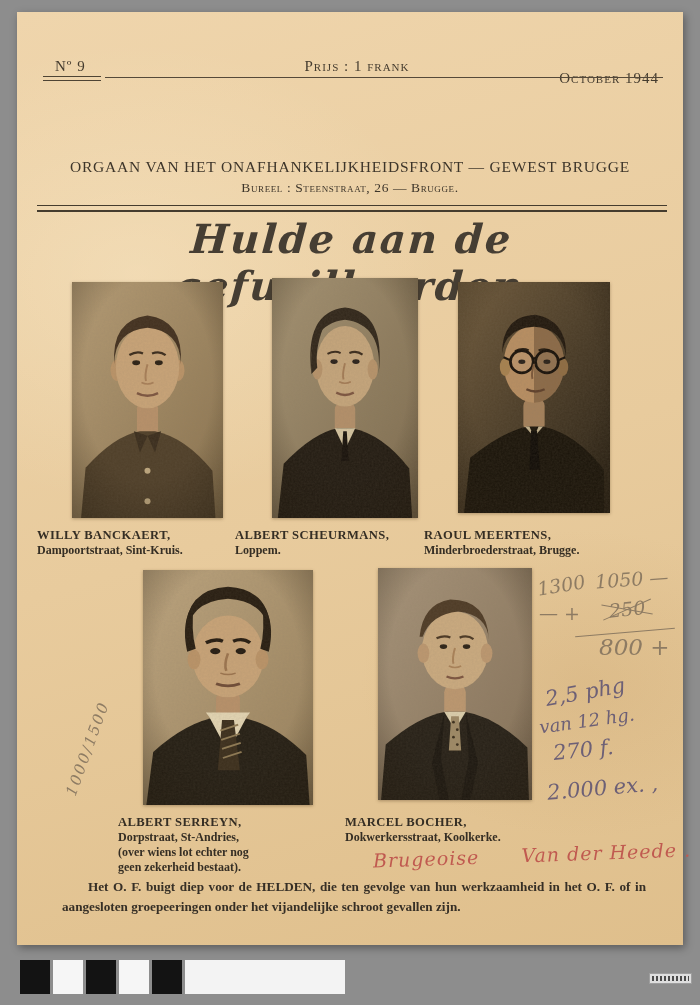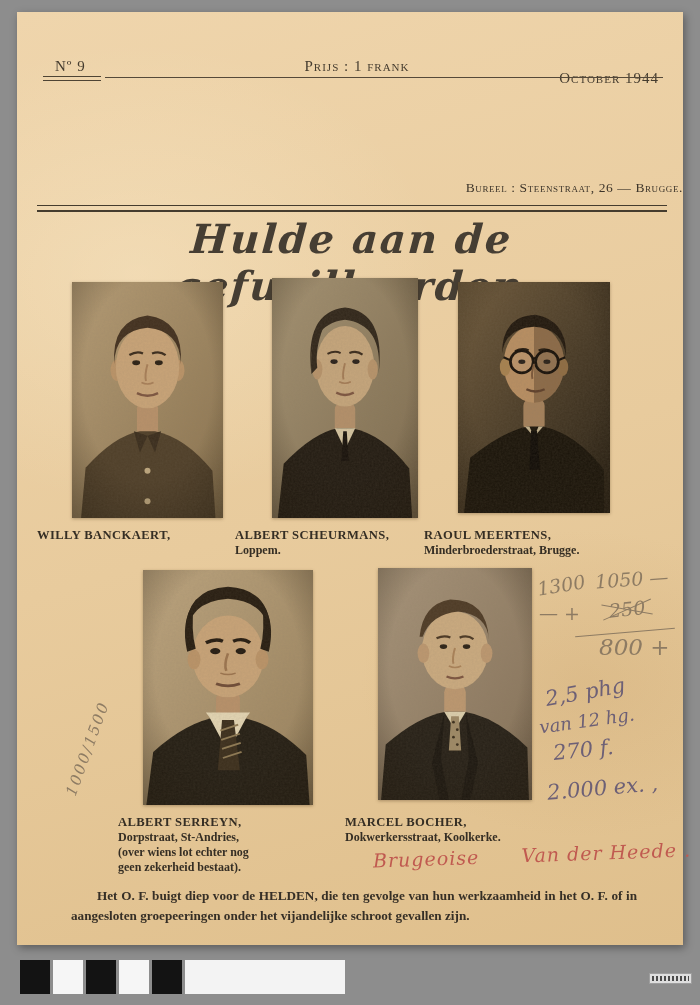--- a/index.html
+++ b/index.html
@@ -15,36 +15,36 @@
   .hdr{position:absolute;left:38px;right:24px;top:46px;height:20px;color:#453c2f;font-size:15px;}
   .issue{position:absolute;left:0;top:0;letter-spacing:1px;}
   .price{position:absolute;left:50%;transform:translateX(-50%);font-variant:small-caps;letter-spacing:1px;text-align:right;}
   .date{position:absolute;right:0;top:12px;font-variant:small-caps;letter-spacing:1px;}
   .rule-short{position:absolute;left:26px;top:64px;width:58px;height:3px;border-top:1.5px solid #4e4434;border-bottom:1px solid #4e4434;}
   .rule-long{position:absolute;left:88px;right:20px;top:65px;height:0;border-top:1.5px solid #554939;}
   
   .masthead{position:absolute;left:0;right:0;top:64px;margin:0;text-align:center;
     font-family:"Liberation Serif",serif;font-weight:700;font-size:63px;letter-spacing:1px;color:#332a20;}
   .subtitle{position:absolute;left:0;right:0;top:146px;text-align:center;font-size:15.5px;letter-spacing:0.8px;color:#3d352a;}
-  .bureau{position:absolute;left:0;right:0;top:168px;text-align:right;font-size:13.5px;font-variant:small-caps;letter-spacing:0.6px;color:#3d352a;}
+  .bureau{position:absolute;left:0;right:0;top:168px;text-align:center;font-size:13.5px;font-variant:small-caps;letter-spacing:0.6px;color:#3d352a;}
   .double-rule{position:absolute;left:20px;right:16px;top:193px;height:4px;border-top:1px solid #453c2e;border-bottom:2.5px solid #453c2e;}
   
   .headline{position:absolute;left:0;right:0;top:203px;margin:0;text-align:center;
     font-family:"DejaVu Serif",serif;font-style:italic;font-weight:700;font-size:40px;letter-spacing:2px;color:#463e33;transform:skewX(-4deg);}
   
   .photo{position:absolute;box-shadow:0 1px 3px rgba(60,40,15,0.35);background:#7a6648;}
   .photo svg{width:100%;height:100%;display:block;}
   
   .caption{position:absolute;text-align:left;color:#352e24;font-weight:700;line-height:1.22;}
   .cap-name{font-size:12.6px;letter-spacing:0.4px;}
   .cap-addr{font-size:12px;}
   .cap-note{font-size:12px;}
   
   .footer-text{position:absolute;left:38px;right:30px;top:858px;color:#362f26;font-size:13.2px;font-weight:700;text-align:justify;line-height:1.5;}
-  .footer-text p{margin:16px;text-indent:26px;}
+  .footer-text p{margin:7px;text-indent:26px;}
   
   .hw{position:absolute;font-family:"DejaVu Serif",serif;font-style:italic;white-space:pre;}
   .pencil{color:#8d7b63;}
   .pencil2{color:#6d6076;}
   .redink{color:#c05a50;}
   .anno-calc{left:520px;top:560px;width:150px;height:110px;font-size:19px;}
   .anno-calc span{position:absolute;display:inline-block;}
   .crossed{position:relative;}
   .crossed::before,.crossed::after{content:"";position:absolute;left:-8px;right:-8px;top:52%;border-top:1.5px solid #8d7b63;}
   .crossed::before{transform:rotate(16deg);}
@@ -105,20 +105,21 @@
   <div class="paper">
 
     <div class="hdr">
       <span class="issue">Nº 9</span>
       <span class="price">Prijs : 1 frank</span>
       <span class="date">October 1944</span>
     </div>
     <div class="rule-short"></div>
     <div class="rule-long"></div>
 
+    <div class="subtitle">ORGAAN VAN HET ONAFHANKELIJKHEIDSFRONT — GEWEST BRUGGE</div>
     <div class="bureau">Bureel : Steenstraat, 26 — Brugge.</div>
     <div class="double-rule"></div>
 
     <h2 class="headline">Hulde aan de gefusilleerden</h2>
 
     <figure class="photo" style="left:55px;top:270px;width:151px;height:236px;margin:0;">
       <svg viewBox="0 0 100 155" preserveAspectRatio="none">
         <rect width="100" height="155" fill="url(#pbg1)"></rect>
         <ellipse cx="29.5" cy="58" rx="4" ry="7" fill="#bb9468"></ellipse>
           <ellipse cx="70.5" cy="58" rx="4" ry="7" fill="#bb9468"></ellipse>
@@ -190,20 +191,21 @@
           <path d="M66,52.5 L70.5,50.5" stroke="#160f08" stroke-width="1.4"></path>
         <path d="M50,55 q-2,7 -1,10" stroke="#7a5638" stroke-width="1.3" fill="none"></path>
         <path d="M45,72 q6,3 12,0" stroke="#5e3f2a" stroke-width="1.6" fill="none"></path>
         <rect width="100" height="155" fill="url(#pvig)"></rect>
         <rect width="100" height="155" filter="url(#pgrain)" opacity="0.35"></rect>
       </svg>
     </figure>
 
     <figcaption class="caption" style="left:20px;top:516px;width:220px;">
       <div class="cap-name">WILLY BANCKAERT,</div>
+      <div class="cap-addr">Dampoortstraat, Sint-Kruis.</div>
     </figcaption>
     <figcaption class="caption" style="left:407px;top:516px;width:220px;">
       <div class="cap-name">RAOUL MEERTENS,</div>
       <div class="cap-addr">Minderbroederstraat, Brugge.</div>
     </figcaption>
     <figcaption class="caption" style="left:218px;top:516px;width:220px;">
       <div class="cap-name">ALBERT SCHEURMANS,</div>
       <div class="cap-addr">Loppem.</div>
     </figcaption>
 

